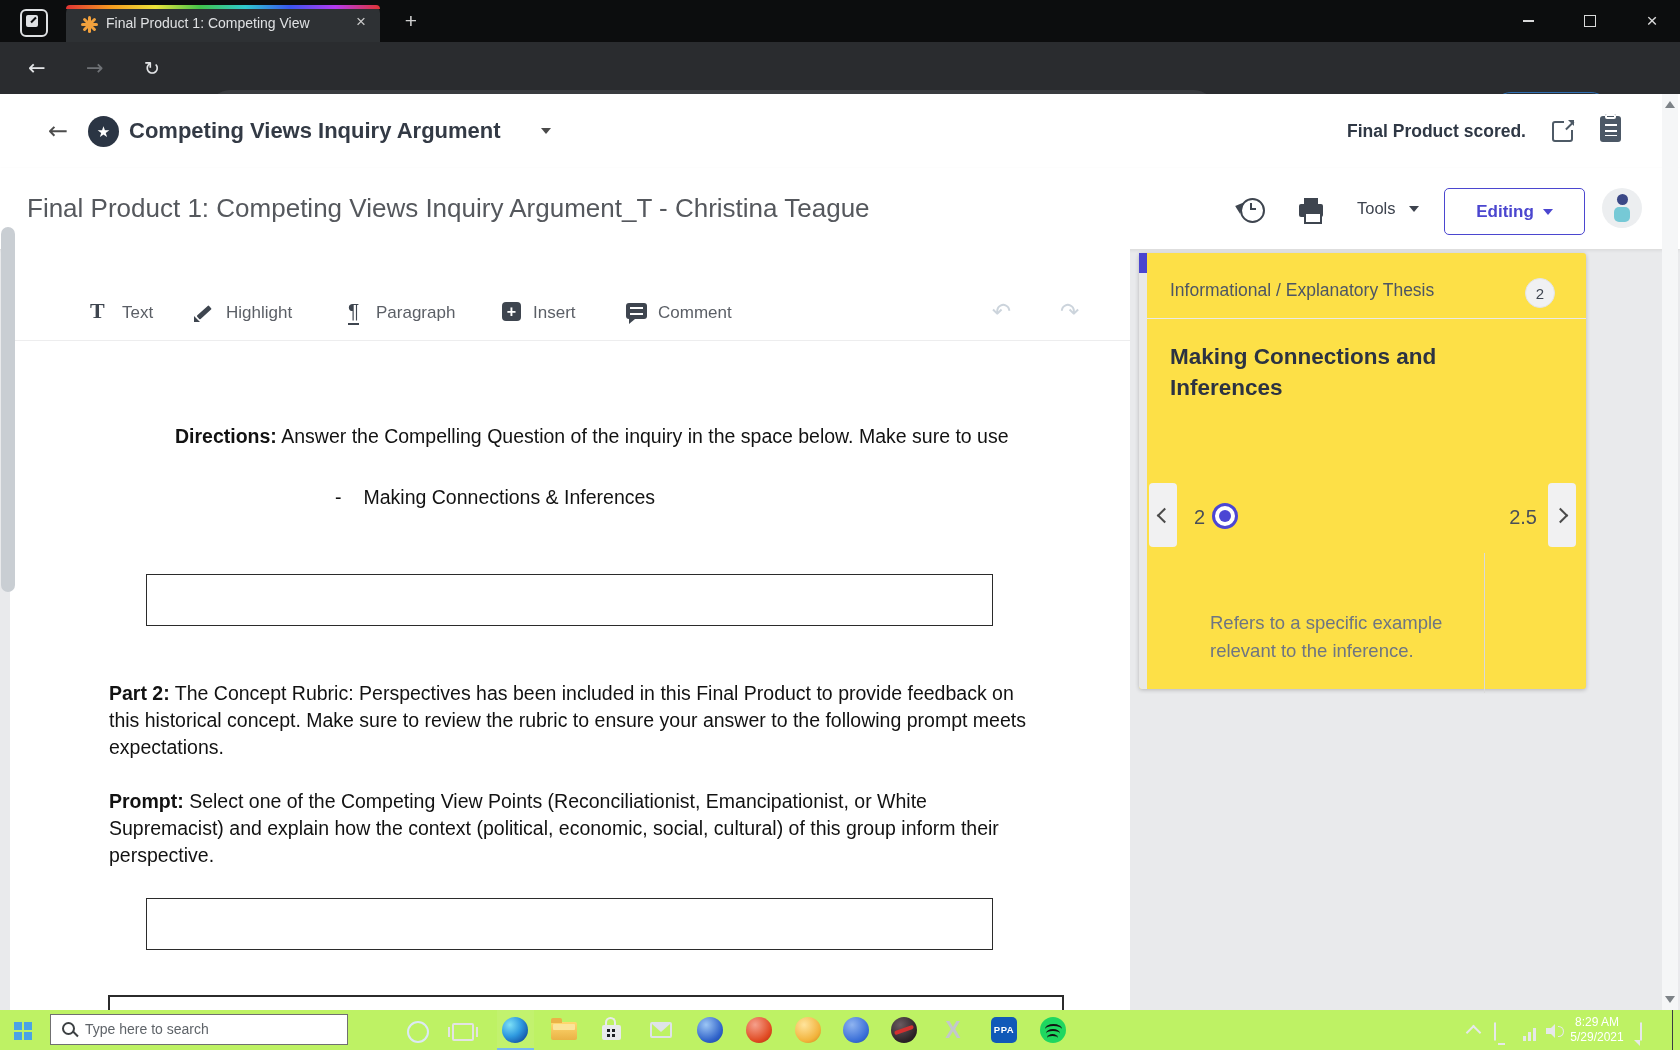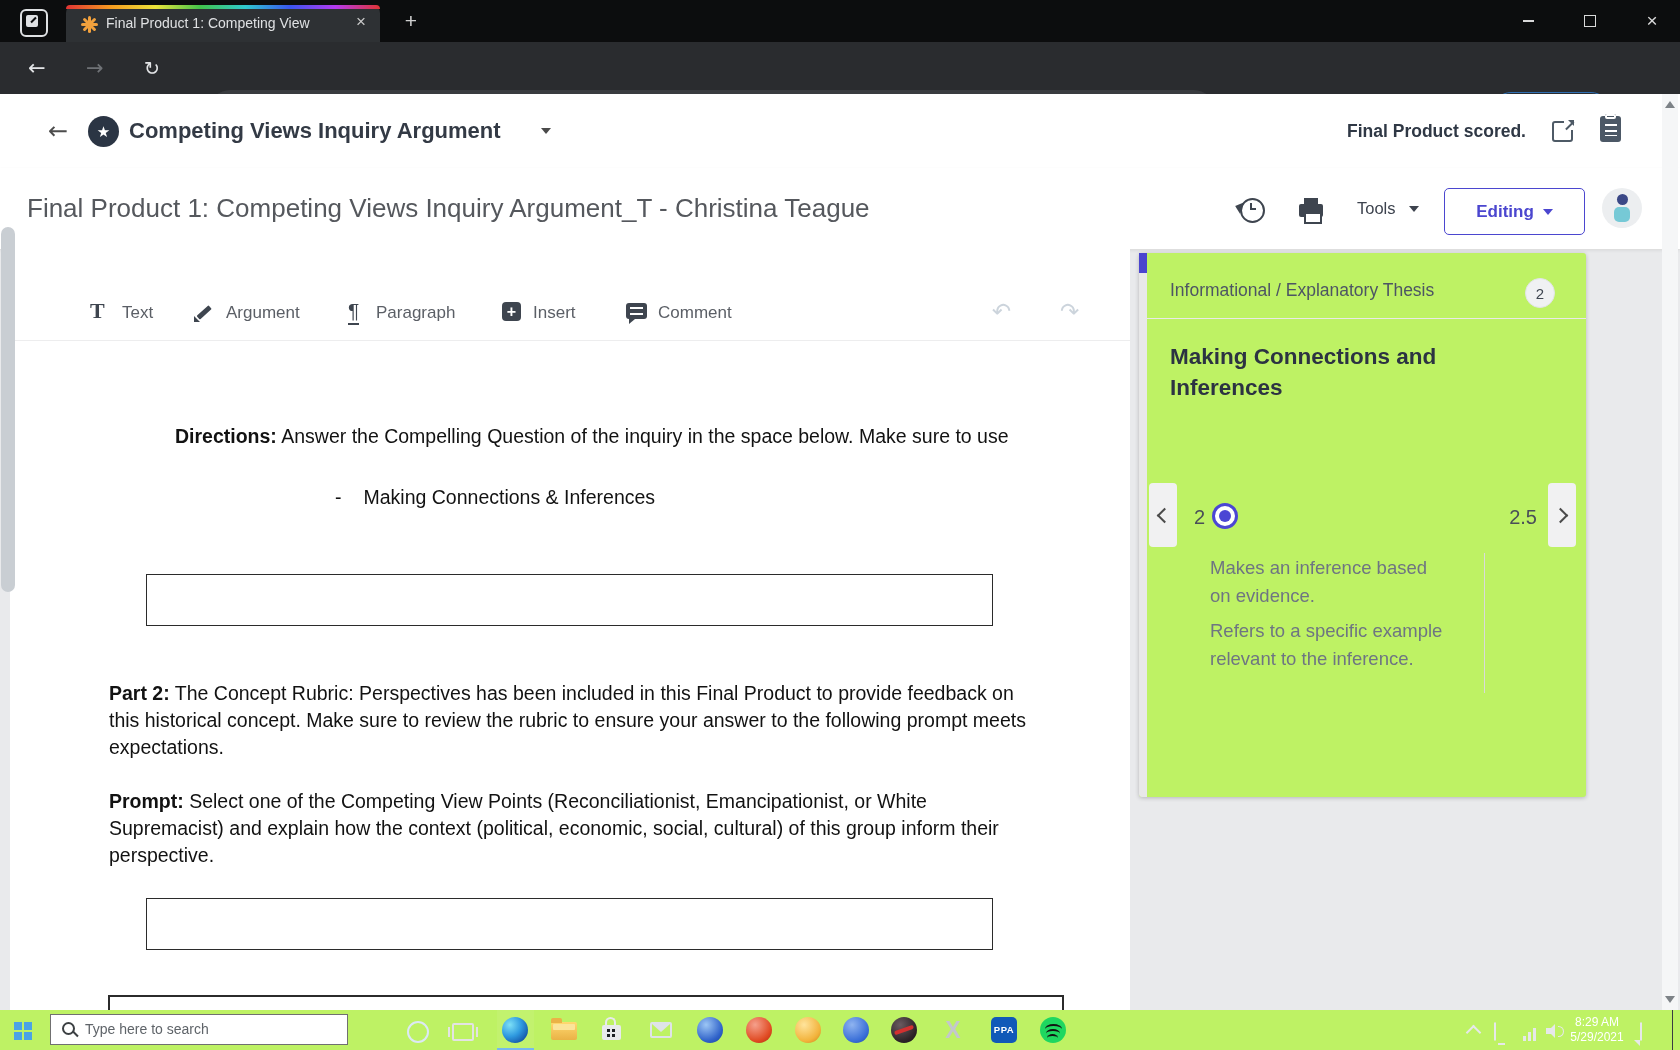--- a/index.html
+++ b/index.html
@@ -104,21 +104,21 @@
   .icCmt{position:absolute;top:54px;width:21px;height:16px;background:#3e454f;border-radius:3px}
   .icCmt::before{content:"";position:absolute;left:4px;top:4px;width:13px;height:8px;background:repeating-linear-gradient(#fff 0 2px,transparent 2px 6px)}
   .icCmt::after{content:"";position:absolute;left:3px;bottom:-5px;border-top:5px solid #3e454f;border-right:6px solid transparent}
   .undo{position:absolute;top:48px;font-size:23px;color:#ccd4dc;line-height:28px}
   .tdiv{position:absolute;left:0;top:91px;width:100%;border-bottom:1px solid #ededee}
   .para{position:absolute;font-size:19.5px;color:#121212;white-space:nowrap}
   .lh32 div{height:32px;line-height:32px}
   .lh27 div{height:27px;line-height:27px}
   .ibox{position:absolute;border:1.6px solid #2b2b2b;background:#fff}
   
-  .panel{position:absolute;left:1139px;top:253px;width:447px;height:544px;background:#bef264;border-radius:3px;box-shadow:0 1px 4px rgba(0,0,0,.22)}
+  .panel{position:absolute;left:1139px;top:253px;width:447px;height:436px;background:#fde047;border-radius:3px;box-shadow:0 1px 4px rgba(0,0,0,.22)}
   .ptrack{position:absolute;left:0;top:0;width:8px;height:100%;background:#e8e8e8;border-radius:3px 0 0 3px}
   .pthumb{position:absolute;left:0;top:0;width:8px;height:20px;background:#4a45cf}
   .rcat{position:absolute;left:31px;top:27px;font-size:17.5px;color:#4d5564}
   .rbadge{position:absolute;left:386px;top:25px;width:30px;height:30px;border-radius:50%;background:#f0f1f3;border:1px solid #e2e4e7;color:#3f4651;font-size:15px;line-height:30px;text-align:center;box-sizing:border-box}
   .rdiv{position:absolute;left:8px;top:65px;right:0;border-bottom:1px solid #e9e9e9}
   .rhead{position:absolute;left:31px;top:88px;font-size:22.5px;font-weight:700;color:#2c3342;line-height:31px}
   .rdesc{position:absolute;left:31px;top:163px;font-size:18.5px;color:#6e7582;line-height:26px}
   .chevbtn{position:absolute;top:230px;width:28px;height:64px;background:#f1f1f2;border-radius:4px;display:flex;align-items:center;justify-content:center}
   .chev{width:9px;height:9px;border-left:2.4px solid #4b4b4b;border-bottom:2.4px solid #4b4b4b}
   .chevL{transform:rotate(45deg);margin-left:3px}
@@ -264,21 +264,21 @@
     <span class="caret editcaret"></span>
   </div>
   <div class="a uavatar"></div>
 
   <div class="page">
     <span class="icT" style="left:80px">T</span>
     <span class="tbl" style="left:112px">Text</span>
     <span class="pen" style="left:184px">
         <i></i>
       </span>
-    <span class="tbl" style="left:216px">Argument</span>
+    <span class="tbl" style="left:216px">Highlight</span>
     <span class="icP" style="left:338px">¶</span>
     <span class="tbl" style="left:366px">Paragraph</span>
     <span class="icIns" style="left:492px"></span>
     <span class="tbl" style="left:523px">Insert</span>
     <span class="icCmt" style="left:616px"></span>
     <span class="tbl" style="left:648px">Comment</span>
     <span class="undo g" style="left:982px">↶</span>
     <span class="undo g" style="left:1050px">↷</span>
     <div class="tdiv"></div>
 
@@ -318,25 +318,21 @@
     </div>
     <div class="chevbtn" style="left:10px">
         <span class="chev chevL"></span>
       </div>
     <div class="chevbtn" style="left:409px">
         <span class="chev chevR"></span>
       </div>
     <span class="score" style="left:55px">2</span>
     <span class="radio"></span>
     <span class="score" style="left:360px;width:38px;text-align:right">2.5</span>
-    <div class="crit" style="top:301px">
-      <div>Makes an inference based</div>
-      <div>on evidence.</div>
-    </div>
-    <div class="crit" style="top:364px">
+    <div class="crit" style="top:356px">
       <div>Refers to a specific example</div>
       <div>relevant to the inference.</div>
     </div>
     <div class="vdiv"></div>
   </div>
 
   <div class="sb">
     <span class="a tri-up" style="left:3px;top:7px"></span>
     <span class="a tri-dn" style="left:3px;bottom:7px"></span>
   </div>

